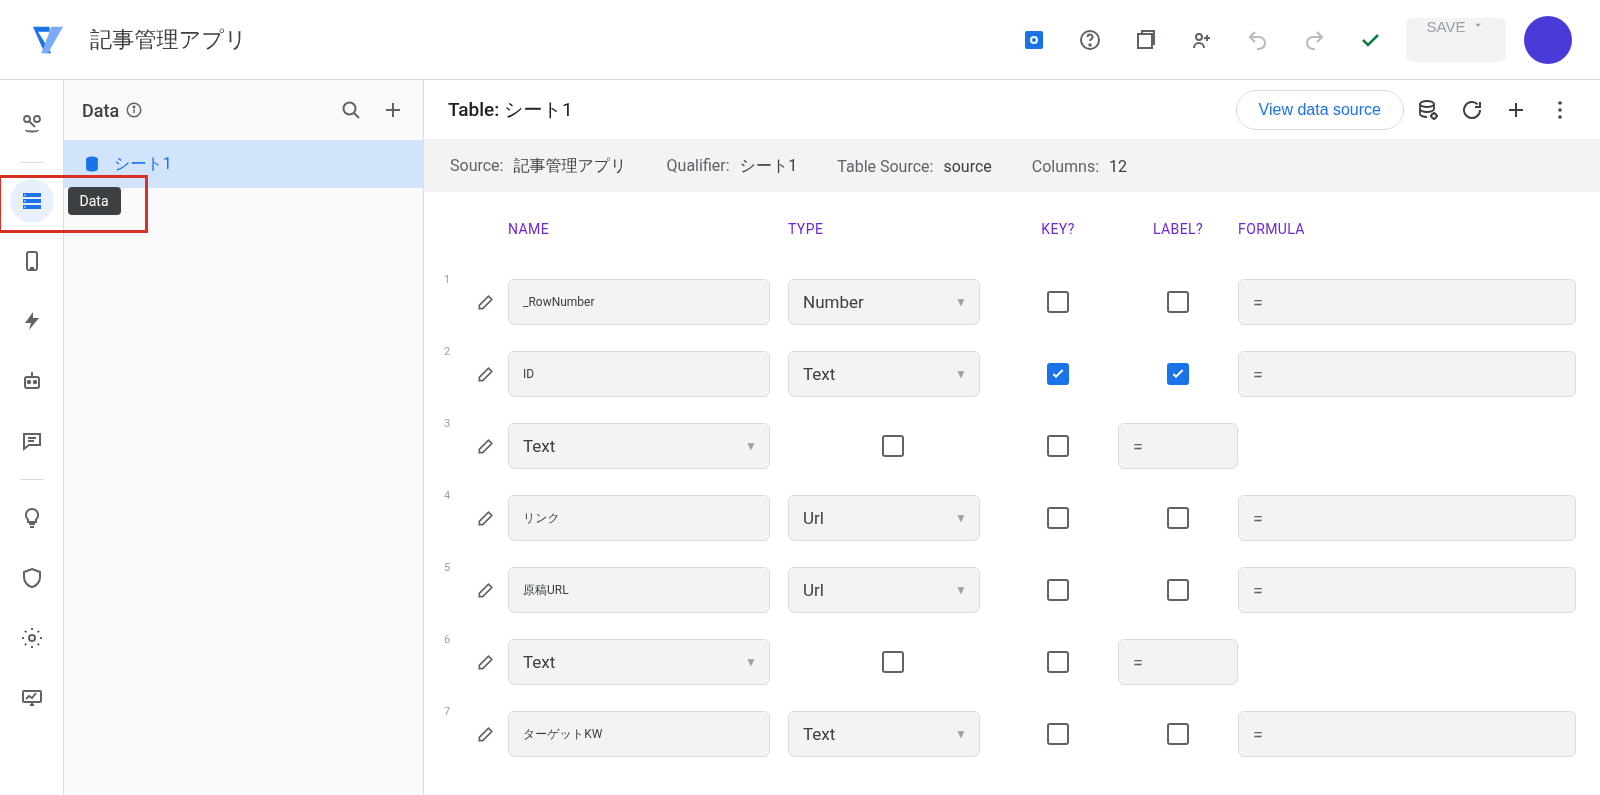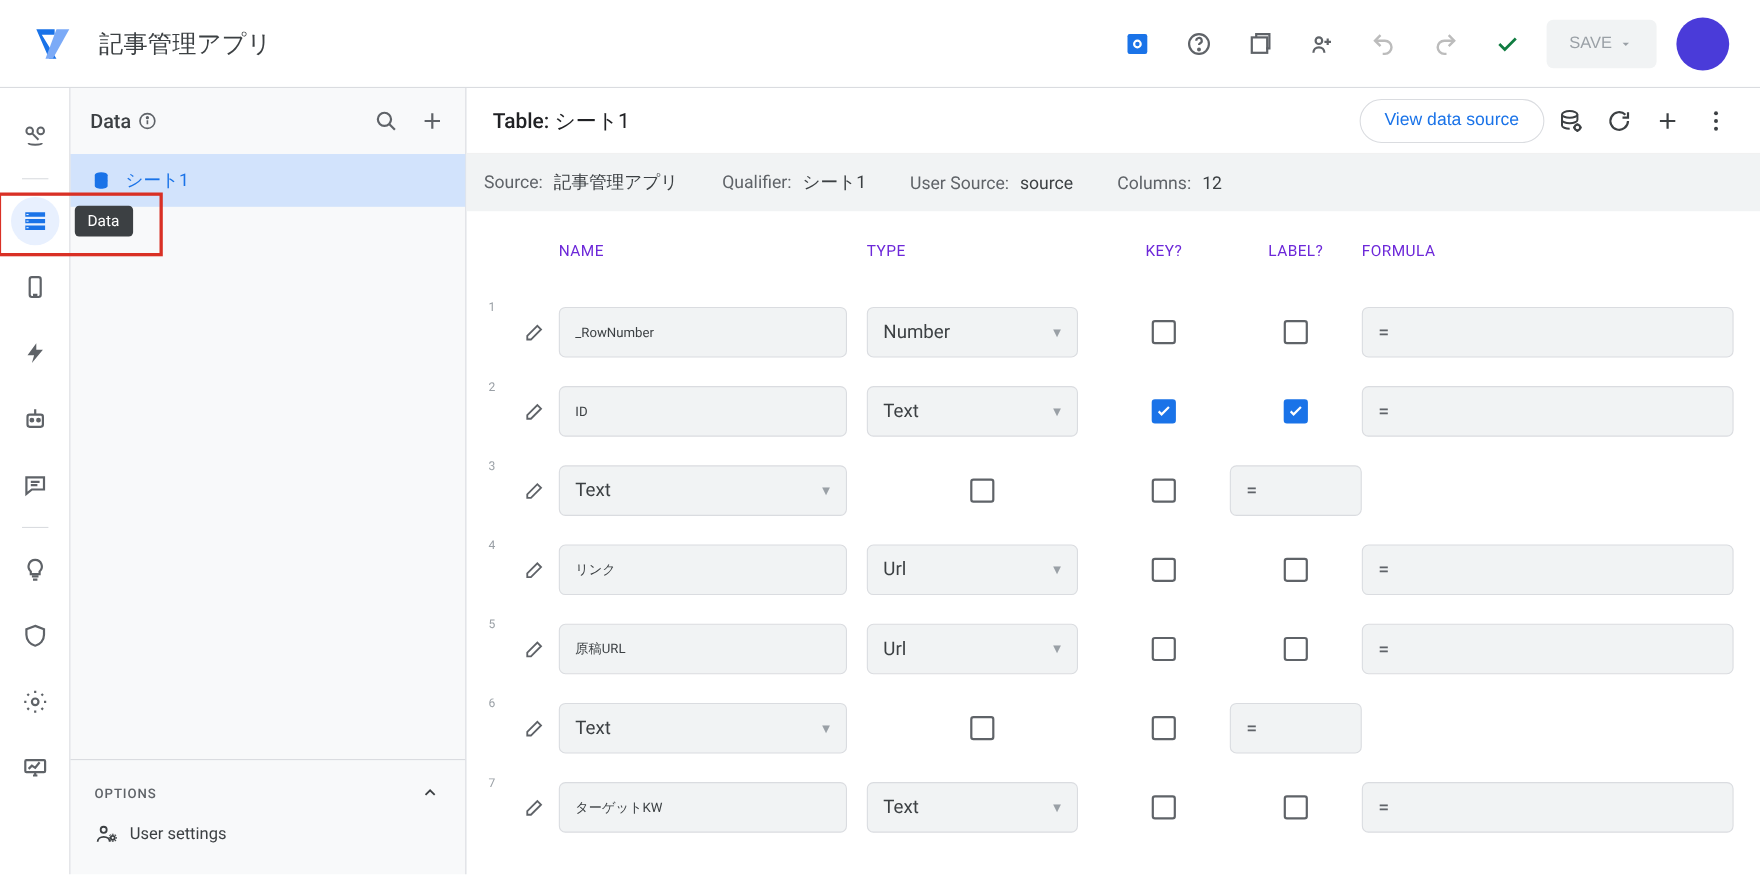--- a/index.html
+++ b/index.html
@@ -48,21 +48,20 @@
   .topbar .save-btn {
     height: 44px;
     width: 100px;
     background: #f1f3f4;
     border: none;
     border-radius: 6px;
     color: #9aa0a6;
     font-size: 15px;
     font-weight: 500;
     display: inline-flex;
-    align-items: center;
     justify-content: center;
     margin-left: 8px;
     padding: 0 14px;
     gap: 6px;
   }
   .topbar .avatar {
     width: 48px; height: 48px;
     border-radius: 50%;
     background: #4a3bd9;
     margin-left: 18px;
@@ -199,21 +198,21 @@
     border-radius: 20px;
     padding: 0 22px;
   }
   .m-actions .ic { width: 40px; height: 40px; display: flex; align-items: center; justify-content: center; color: #3c4043; }
   .m-actions .ic svg { width: 24px; height: 24px; }
 
   .main .m-info {
     height: 52px;
     background: #f1f3f4;
     display: flex; align-items: center;
-    padding: 0 16px;
+    padding: 0 26px;
     gap: 40px;
     color: #5f6368;
     font-size: 16px;
   }
   .main .m-info .kv { display: flex; gap: 10px; }
   .main .m-info .kv .v { color: #3c4043; }
 
   
   .tbl-wrap { flex: 1 1 auto; overflow: auto; padding: 0 24px 0 4px; }
   .col-head {
@@ -474,37 +473,20 @@
       <svg viewBox="0 0 24 24" fill="currentColor">
           <ellipse cx="12" cy="6" rx="7" ry="3"></ellipse>
           <path d="M5 6v6c0 1.7 3.1 3 7 3s7-1.3 7-3V6"></path>
           <path d="M5 12v6c0 1.7 3.1 3 7 3s7-1.3 7-3v-6"></path>
         </svg>
       <span>シート1</span>
     </div>
 
     <div class="pd-scroll"></div>
 
-    <div class="pd-options">
-      <div class="pd-opt-head">
-        <span>OPTIONS</span>
-        <svg viewBox="0 0 24 24" fill="none" stroke="currentColor" stroke-width="2">
-            <path d="M7 14l5-5 5 5"></path>
-          </svg>
-      </div>
-      <div class="pd-user">
-        <svg viewBox="0 0 24 24" fill="none" stroke="currentColor" stroke-width="1.8">
-            <circle cx="9" cy="8" r="3"></circle>
-            <path d="M3 20c0-3 2.7-5 6-5s6 2 6 5"></path>
-            <circle cx="18" cy="16" r="2"></circle>
-            <path d="M18 12v1M18 19v1M21 16h1M14 16h1M20.3 13.7l.7-.7M15 19l.7-.7M20.3 18.3l.7.7M15 13l.7.7"></path>
-          </svg>
-        <span>User settings</span>
-      </div>
-    </div>
   </div>
 
   <div class="main">
     <div class="m-header">
       <span class="m-title">
         <b>Table:</b>
         <span>シート1</span>
       </span>
       <div class="m-actions">
         <button class="view-source-btn">View data source</button>
@@ -542,21 +524,21 @@
     <div class="m-info">
       <span class="kv">
           <span>Source:</span>
           <span class="v">記事管理アプリ</span>
         </span>
       <span class="kv">
           <span>Qualifier:</span>
           <span class="v">シート1</span>
         </span>
       <span class="kv">
-          <span>User Source:</span>
+          <span>Table Source:</span>
           <span class="v">source</span>
         </span>
       <span class="kv">
           <span>Columns:</span>
           <span class="v">12</span>
         </span>
     </div>
 
     <div class="tbl-wrap">
       <div class="col-head">

